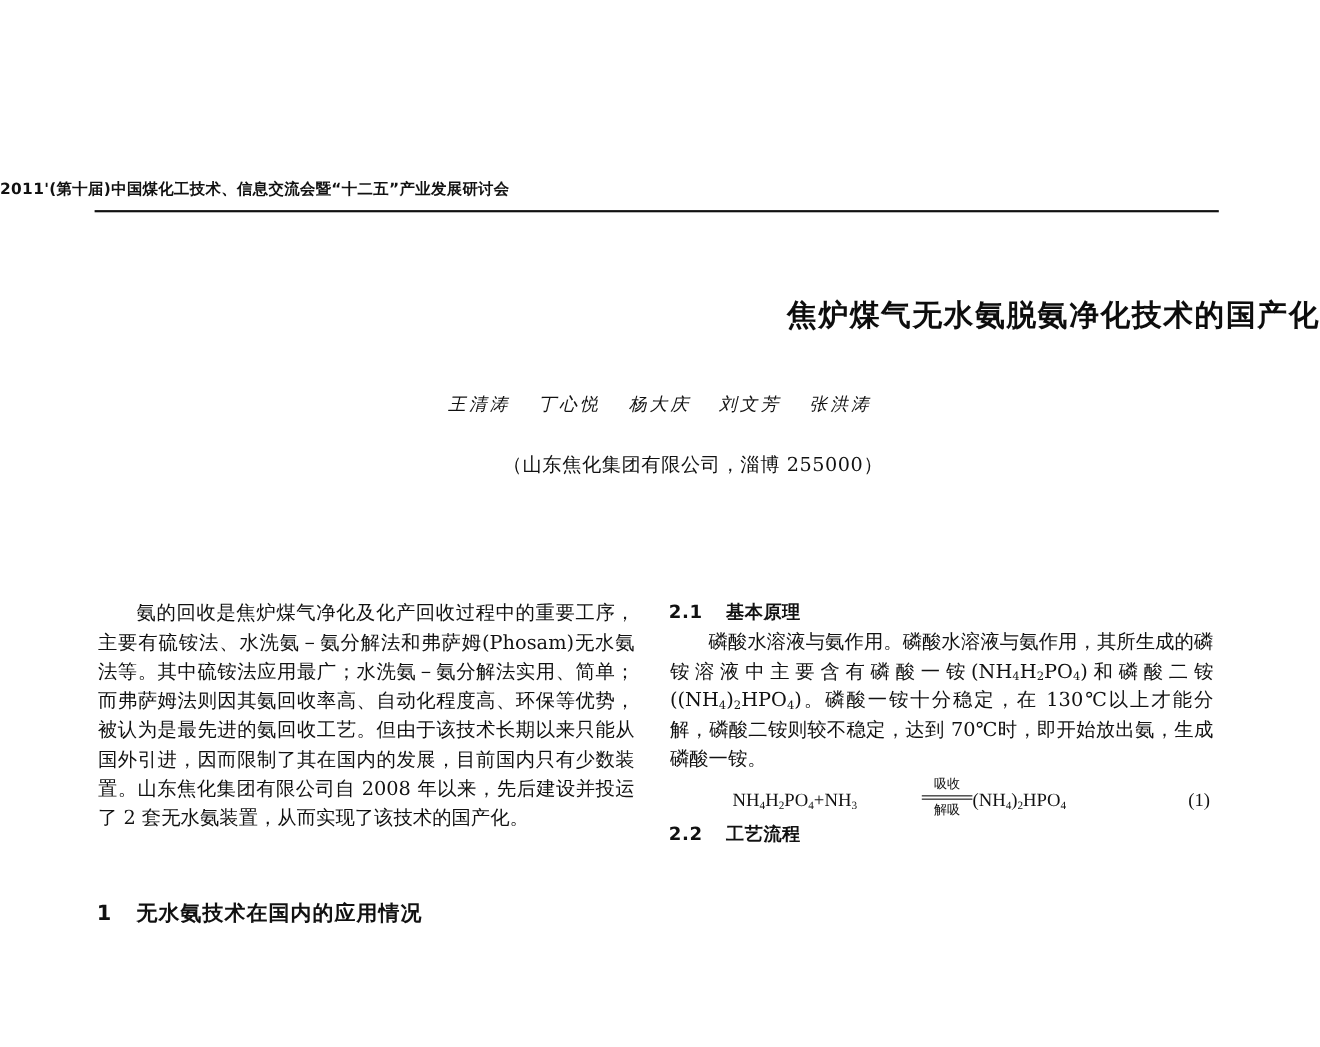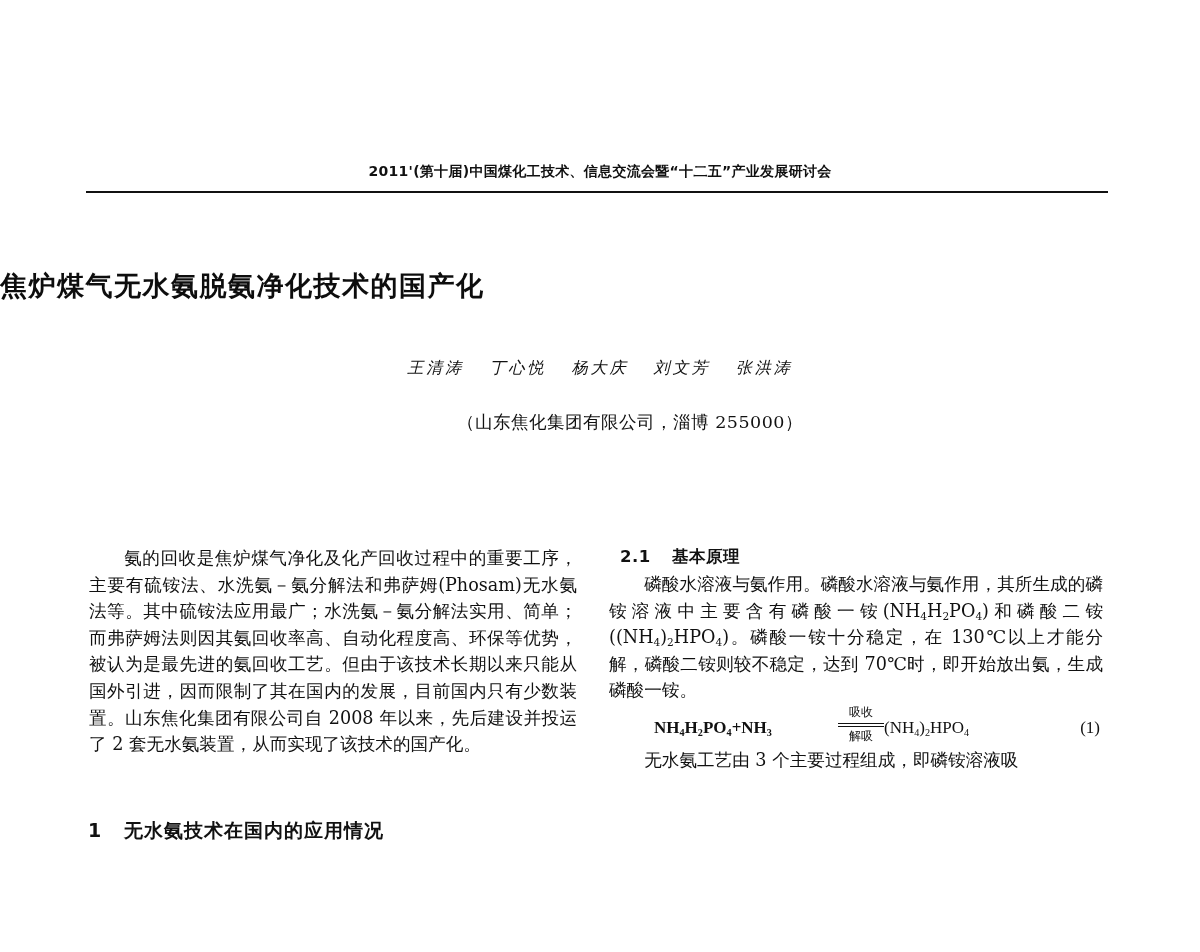--- a/index.html
+++ b/index.html
@@ -1,29 +1,29 @@
 <!DOCTYPE html>
 <html><head>
 <meta charset="utf-8">
 <style>
   html, body { margin: 0; padding: 0; background: #ffffff; }
   body {
     width: 1200px; height: 952px; position: relative; overflow: hidden;
     color: #111; font-family: "DejaVu Serif", "Liberation Serif", serif;
   }
   .running-header {
-    position: absolute; top: 163px; left: 0; width: 1200px; text-align: center;
+    position: absolute; top: 163px; left: 0; width: 1200px; text-align: left;
     font-family: "DejaVu Sans", "Liberation Sans", sans-serif;
     font-weight: bold; font-size: 14px; letter-spacing: 0.3px; color: #111;
   }
   .header-rule {
     position: absolute; top: 191px; left: 86px; width: 1022px; height: 2px; background: #111;
   }
   .title {
-    position: absolute; top: 268px; left: 0; width: 1200px; text-align: left;
+    position: absolute; top: 268px; left: 0; width: 1200px; text-align: right;
     font-family: "DejaVu Sans", "Liberation Sans", sans-serif;
     font-weight: bold; font-size: 27px; letter-spacing: 1.5px; color: #0d0d0d;
   }
   .authors {
     position: absolute; top: 358px; left: 0; width: 1200px; text-align: center;
     font-size: 16px; font-style: italic; color: #111;
   }
   .authors span { margin: 0 10px; letter-spacing: 3px; font-family: Liberation Serif, serif; }
   .affiliation {
     position: absolute; top: 410px; left: 0; width: 1200px; text-align: center;
@@ -36,28 +36,28 @@
   .col.left { left: 88px; width: 490px; }
   .col.right { left: 608px; width: 496px; }
   .para { margin: 1px; text-indent: 2em; }
   .section-h1 {
     font-family: "DejaVu Sans", "Liberation Sans", sans-serif; font-weight: bold;
     font-size: 19px; margin-top: 59px; letter-spacing: 1px;
   }
   .section-h1 .num { display: inline-block; width: 36px; }
   .section-h2 {
     font-family: "DejaVu Sans", "Liberation Sans", sans-serif; font-weight: bold;
-    font-size: 16.5px; line-height: 26px; letter-spacing: 0.5px; margin-left: 12px;
+    font-size: 16.5px; line-height: 26px; letter-spacing: 0.5px;
   }
   .section-h2 .num { display: inline-block; width: 52px; }
   .equation {
     position: relative; height: 40px; margin: 2px 0 0 0;
     font-family: "Liberation Serif", "DejaVu Serif", serif; font-size: 17px;
   }
-  .equation .lhs { position: absolute; left: 46px; top: 9px; font-weight: bold; }
+  .equation .lhs { position: absolute; left: 58px; top: 9px; }
   .equation .arrow {
     position: absolute; left: 230px; top: 0; width: 46px; height: 40px;
     font-size: 12px; line-height: 13px; text-align: center;
   }
   .equation .arrow .top { position: absolute; top: 0; left: 0; width: 46px; }
   .equation .arrow .bot { position: absolute; top: 24px; left: 0; width: 46px; }
   .equation .arrow .line1 { position: absolute; top: 17px; left: 0; width: 46px; height: 1px; background: #111; }
   .equation .arrow .line2 { position: absolute; top: 20px; left: 0; width: 46px; height: 1px; background: #111; }
   .equation .rhs { position: absolute; left: 276px; top: 9px; }
   .equation .eqnum { position: absolute; right: 4px; top: 9px; }
@@ -99,14 +99,16 @@
     <span class="arrow">
       <span class="top">吸收</span>
       <span class="line1"></span>
         <span class="line2"></span>
       <span class="bot">解吸</span>
     </span>
     <span class="rhs">(NH<sub>4</sub>)<sub>2</sub>HPO<sub>4</sub></span>
     <span class="eqnum">(1)</span>
   </div>
 
-  <p class="para">无水氨工艺由 3 个主要过程组成，即磷铵溶液吸</p>
+  <div class="section-h2">
+    <span class="num">2.2</span><span>工艺流程</span>
+  </div>
 </div>
 
 </body></html>

